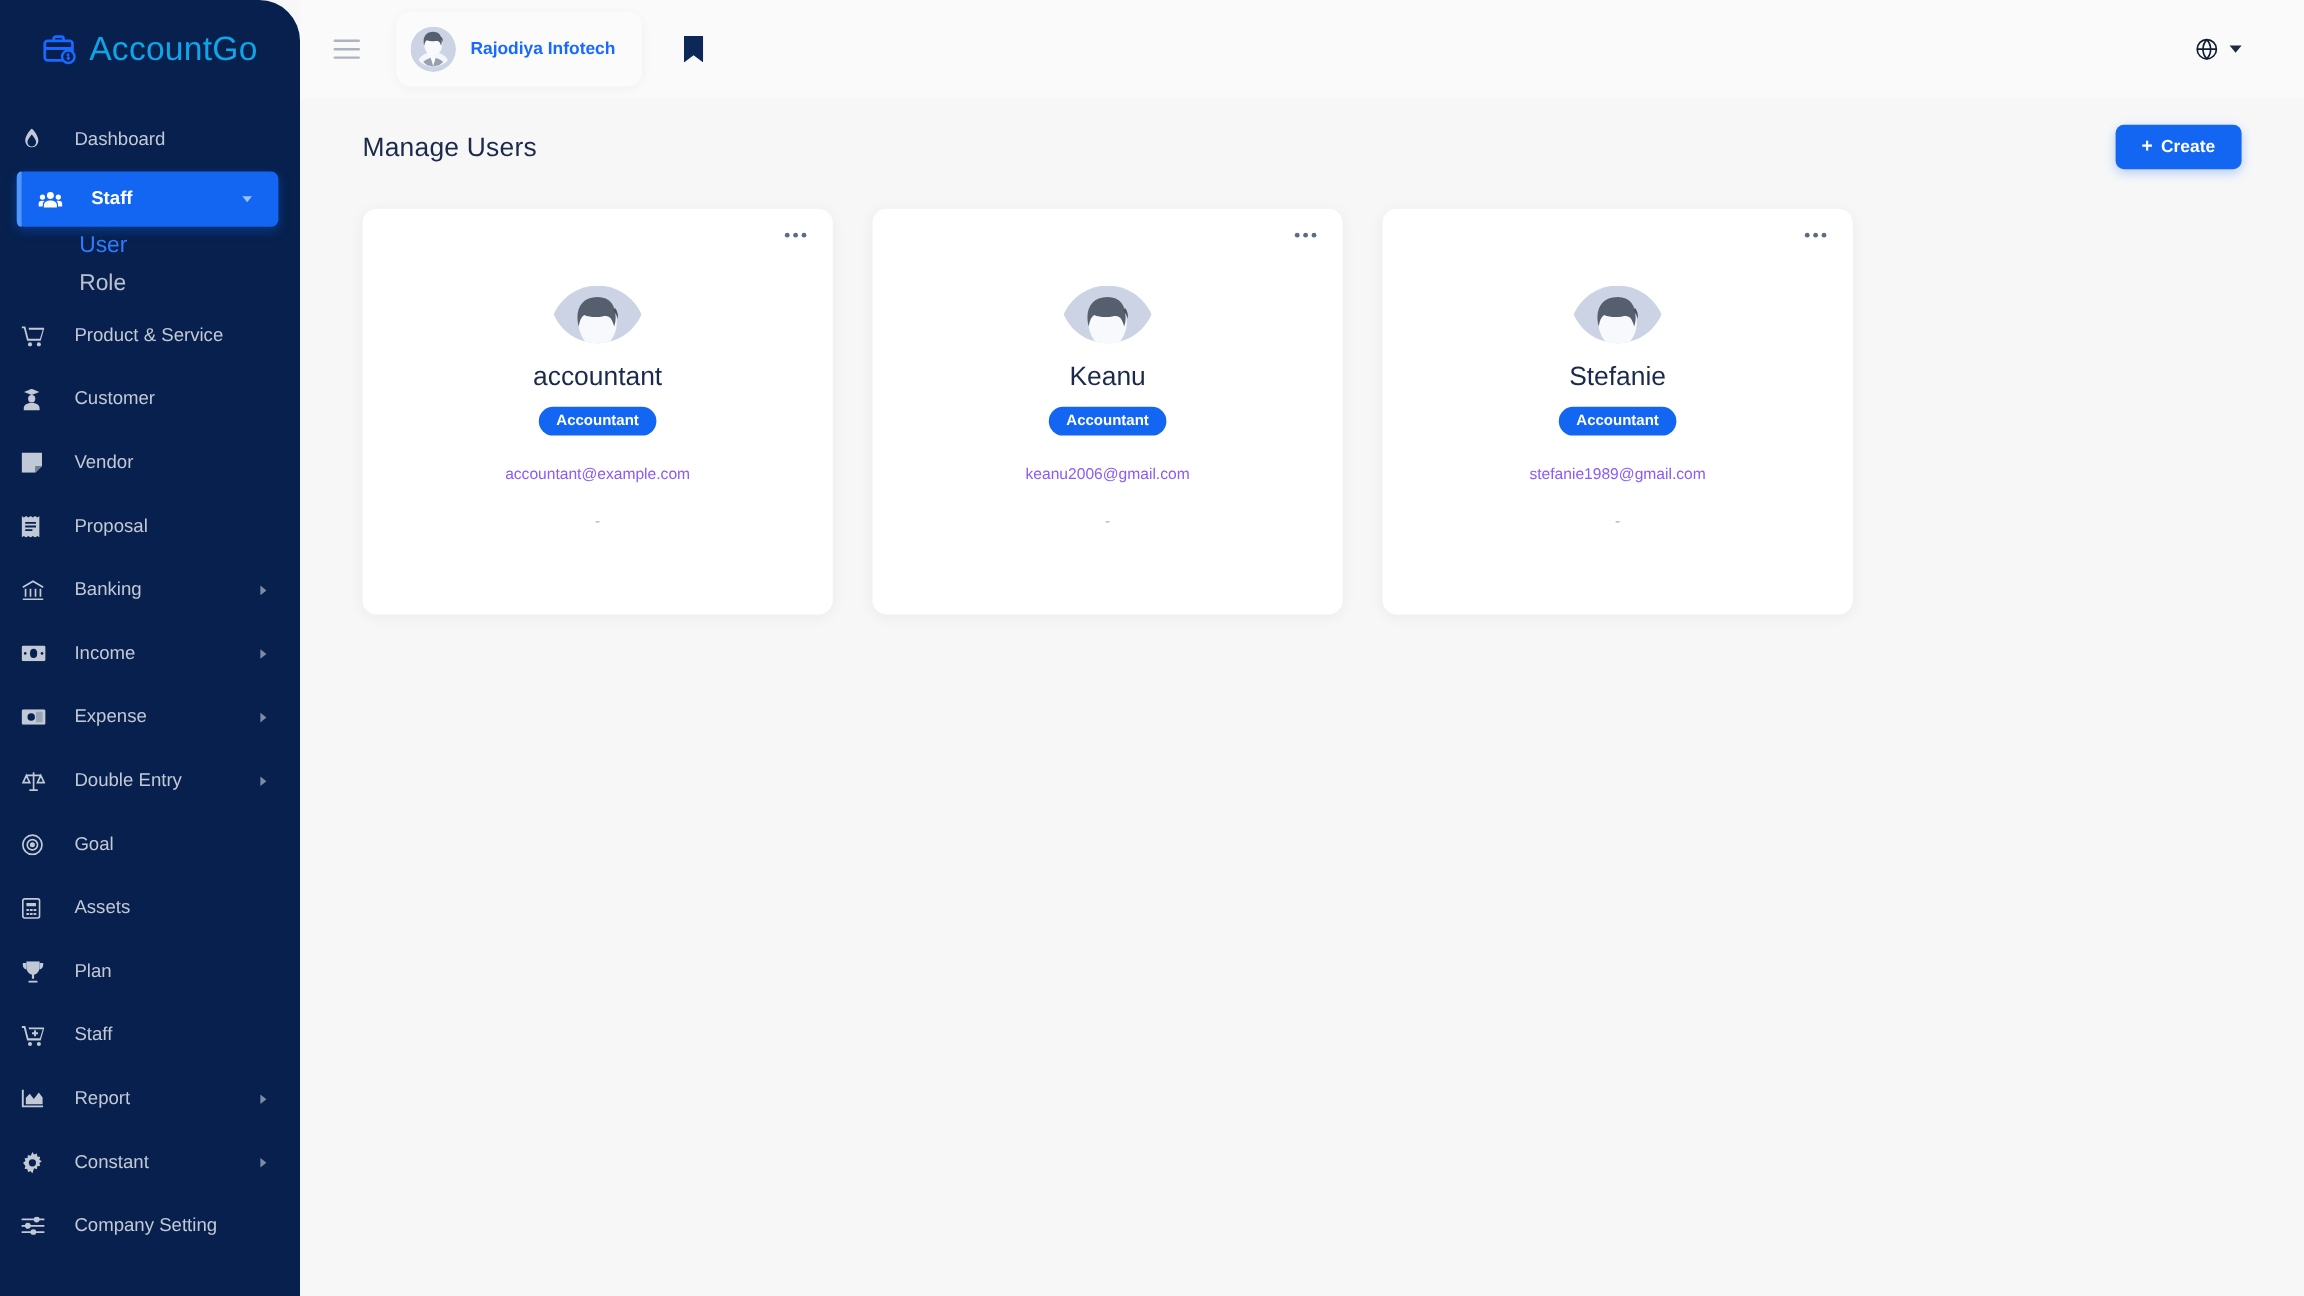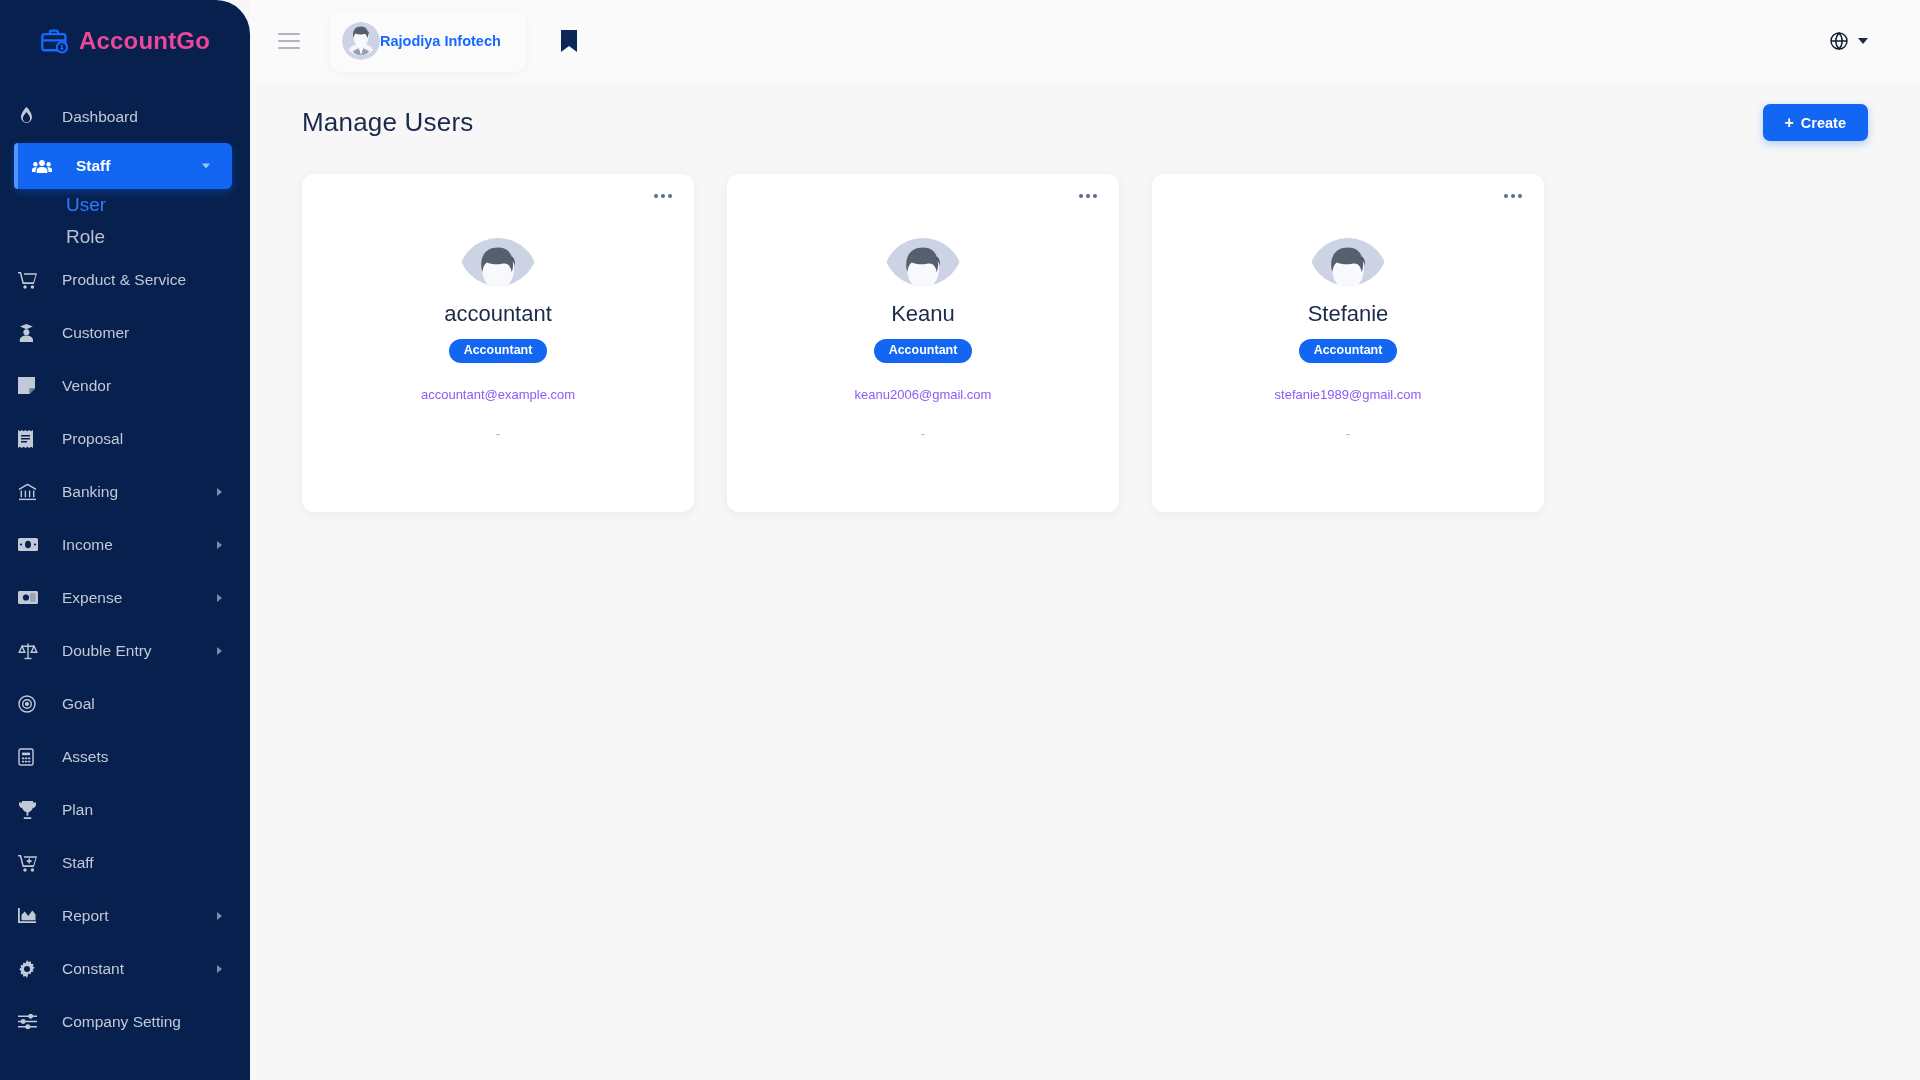--- a/index.html
+++ b/index.html
@@ -22,21 +22,21 @@
     position: relative;
     overflow: hidden;
   }
   .logo-wrap {
     height: 82px;
     display: flex; align-items: center; justify-content: center;
     gap: 9px;
   }
   .logo-icon { width: 30px; height: 30px; display:block; }
   .logo-text {
-    color: #ec4899; font-size: 24px; font-weight: bold; letter-spacing: .2px;
+    color: #0ea5e9; font-size: 28px; font-weight: normal; letter-spacing: .2px;
   }
 
   .nav { padding-top: 8px; }
   .nav-item {
     position: relative;
     height: 53px;
     display: flex; align-items: center;
     padding-left: 18px;
     color: #c2c9d6;
     font-size: 15.5px;
@@ -105,20 +105,21 @@
   .hamburger span:nth-child(3){ width: 22px; }
 
   .company-card {
     margin-left: 30px;
     height: 62px; min-width: 196px;
     background: #fbfbfb;
     border-radius: 12px;
     box-shadow: 0 2px 10px rgba(0,0,0,.045);
     display: flex; align-items: center;
     padding: 0 22px 0 12px;
+    gap: 12px;
     cursor: pointer;
   }
   .company-name { color: #1769ff; font-size: 14.5px; font-weight: bold; white-space: nowrap;}
 
   .bookmark-btn {
     margin-left: 30px; width: 26px; height: 30px;
     display:flex; align-items:center; justify-content:center; cursor:pointer;
   }
 
   .topbar-right {
@@ -132,21 +133,21 @@
     border-left: 5px solid transparent;
     border-right: 5px solid transparent;
     cursor: pointer;
   }
 
   
   .page-head {
     display: flex; align-items: center; justify-content: space-between;
     padding: 22px 52px 0 52px;
   }
-  .page-title { font-size: 26px; color: #1b2a4b; font-weight: 400; letter-spacing: .2px; }
+  .page-title { font-size: 22px; color: #1b2a4b; font-weight: 400; letter-spacing: .2px; }
   .create-btn {
     background: #1266f1; color: #fff;
     border: none; border-radius: 7px;
     height: 37px; padding: 0 22px;
     font-size: 14.5px; font-weight: bold;
     display: inline-flex; align-items: center; gap: 7px;
     cursor: pointer;
     box-shadow: 0 3px 9px rgba(18,102,241,.30);
     font-family: "Liberation Sans", sans-serif;
   }

